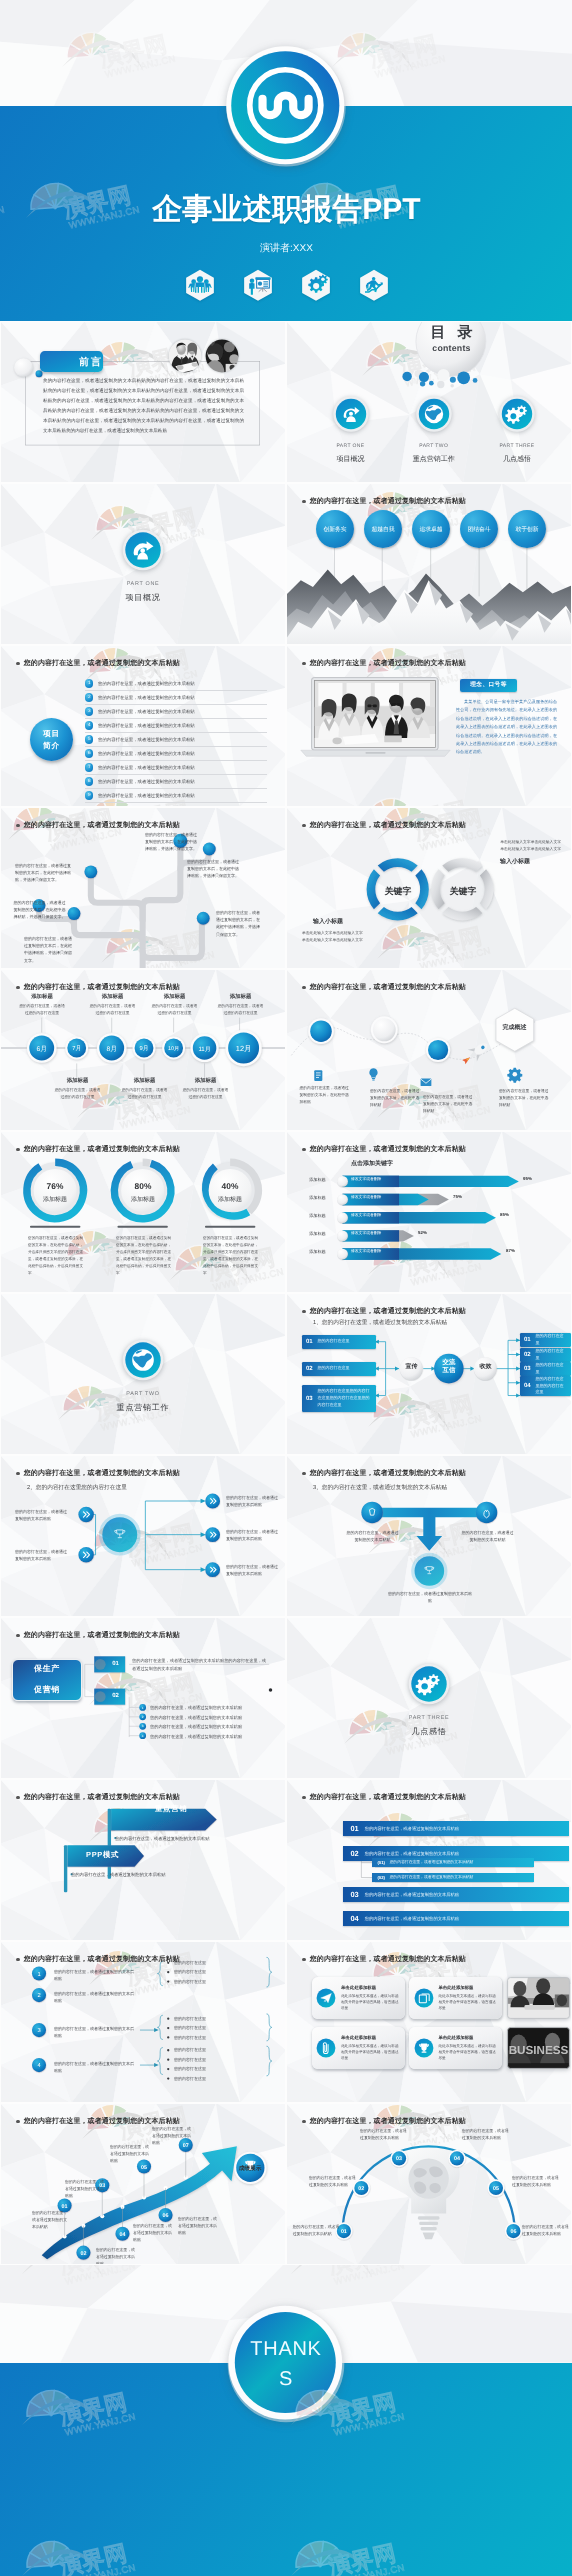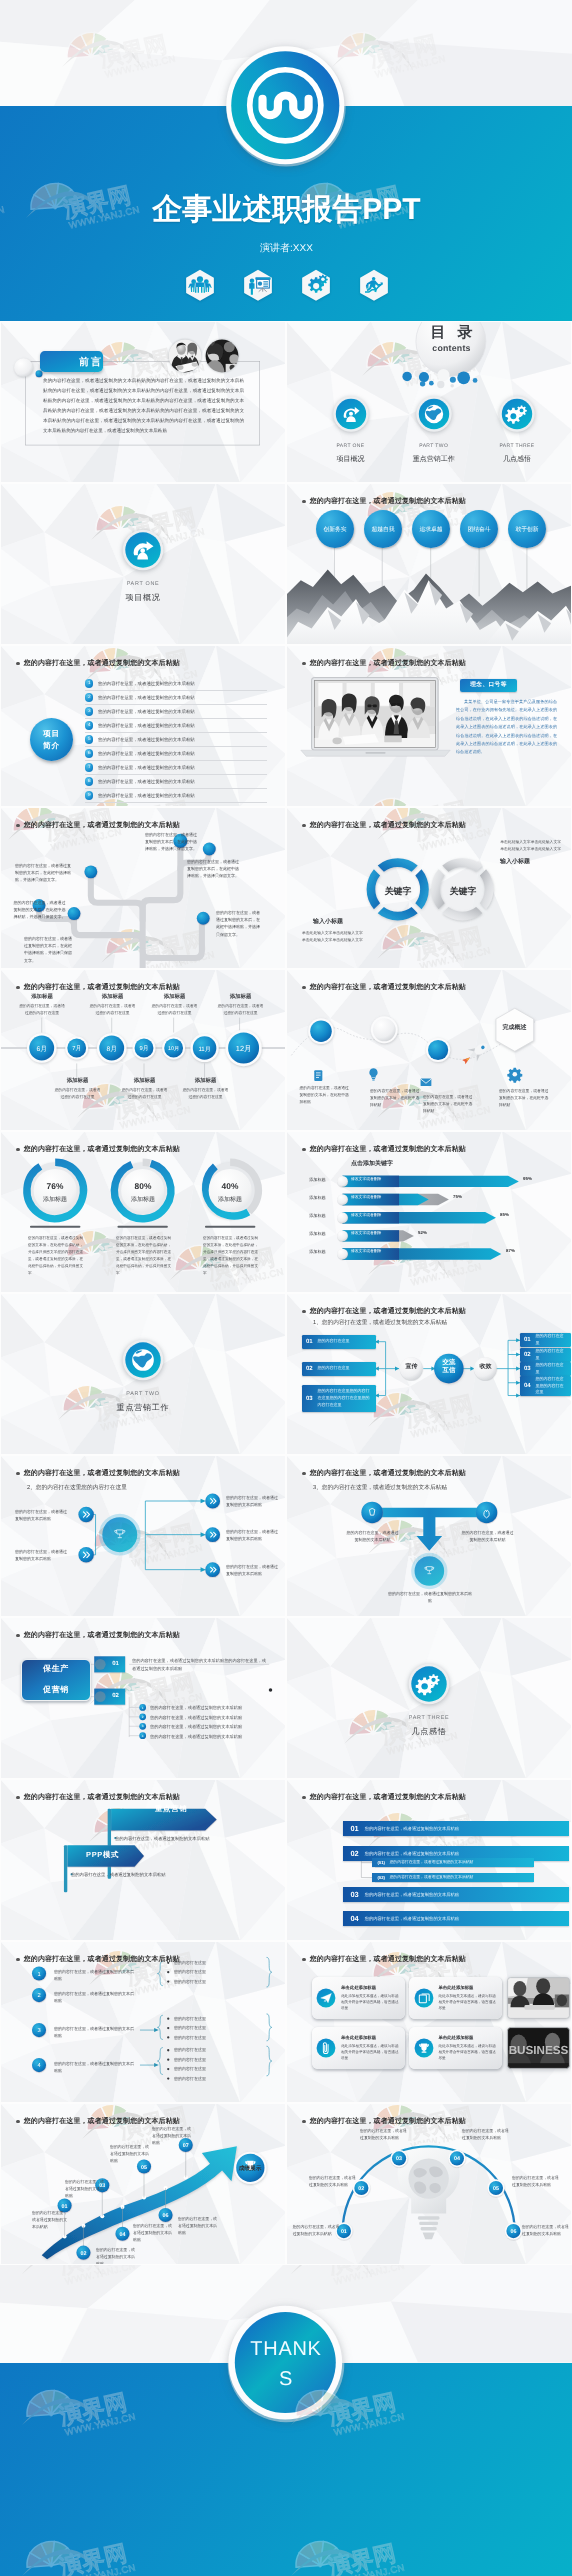--- a/index.html
+++ b/index.html
@@ -151,21 +151,21 @@
 .cvt2{left:15px;top:93px;width:53px}
 .cvr1{left:226px;top:39px;width:55px}
 .cvr2{left:226px;top:73px;width:55px}
 .cvr3{left:226px;top:108px;width:55px}
 
 .tf-t{position:absolute;z-index:6;font-size:4px;line-height:1.85;color:#43454a;text-align:center}
 .tft1{left:59px;top:74px;width:55px}
 .tft2{left:174px;top:74px;width:55px}
 .tft3{left:101px;top:135px;width:86px}
 
-.tb-badge{position:absolute;left:21px;top:42px;width:70px;height:42px;border-radius:6px;z-index:6;
+.tb-badge{position:absolute;left:12px;top:42px;width:70px;height:42px;border-radius:6px;z-index:6;
   background:linear-gradient(150deg,#1f4a8e 0%,#1a77bd 45%,#17a8cf 100%);border:1.3px solid #eef0f2;
   box-shadow:0 1.3px 2.7px rgba(55,70,88,.35);display:flex;flex-direction:column;
   align-items:center;justify-content:center;gap:10px;color:#fff;font-size:8px;font-weight:bold;letter-spacing:0.7px}
 .tb-n{position:absolute;z-index:8;width:27px;text-align:center;font-size:6px;font-weight:bold;color:#fff}
 .tbn1{left:102px;top:44px}.tbn2{left:102px;top:76px}
 .tb-tx{position:absolute;left:132px;top:40px;width:136px;z-index:6;font-size:4.2px;line-height:1.95;color:#414347}
 .tb-li{position:absolute;left:150px;z-index:6;font-size:4.2px;color:#414347;white-space:nowrap}
 .tbl1{top:88px}.tbl2{top:98px}.tbl3{top:107px}.tbl4{top:117px}
 
 .fg-l{position:absolute;z-index:7;font-size:7.4px;font-weight:bold;color:#fff;letter-spacing:0.7px}

